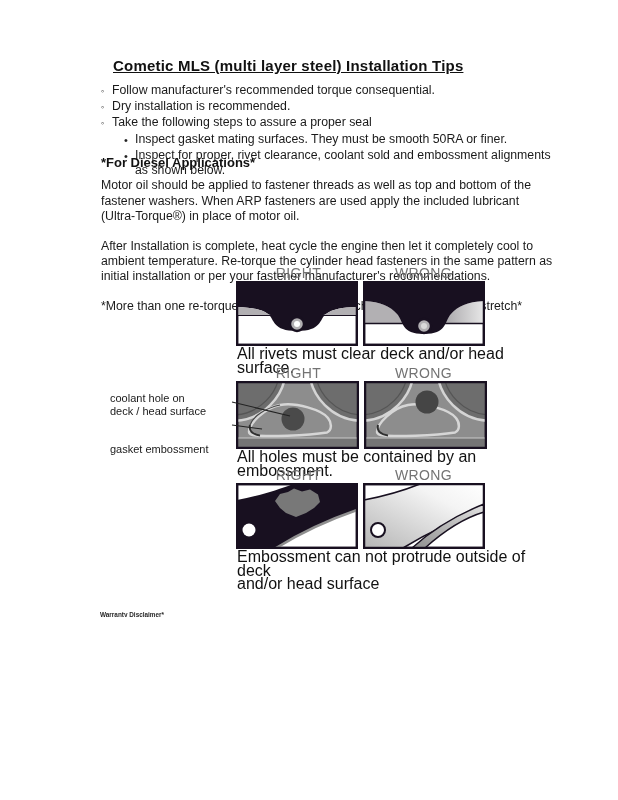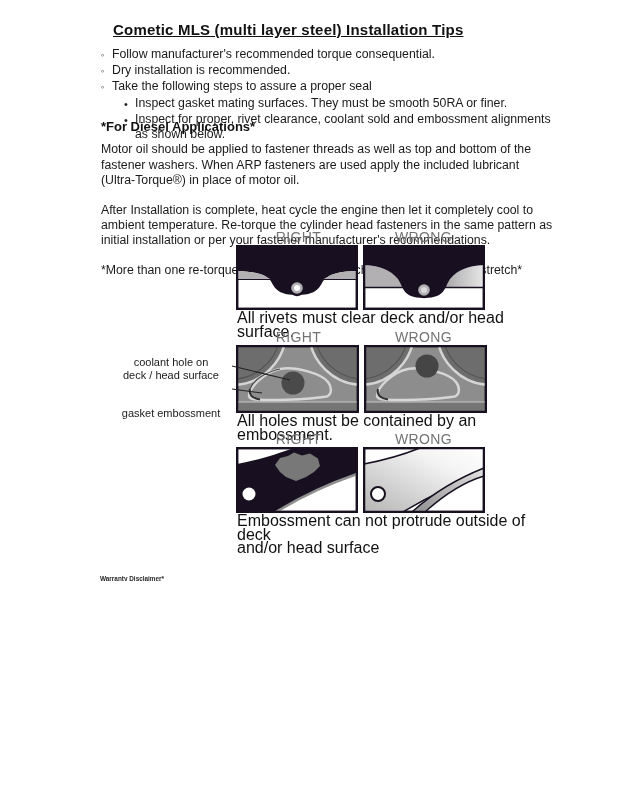--- a/index.html
+++ b/index.html
@@ -1,37 +1,37 @@
 <!DOCTYPE html>
 <html><head>
 <meta charset="utf-8">
 <style>
   html,body { margin:0; padding:0; background:#ffffff; }
   .page {
     position:relative; width:618px; height:581px; background:#ffffff;
-    font-family:"Liberation Sans", sans-serif; color:#1a1a1a; overflow:hidden;
+    font-family:"Liberation Sans", sans-serif; color:#1a1a1a; overflow:hidden;margin-top:36px;
   }
   .title {
     position:absolute; left:113px; top:21px; font-size:15px; font-weight:bold;
     text-decoration:underline; letter-spacing:0.2px; color:#111;
   }
   .bullets { position:absolute; left:101px; top:47px; width:460px; font-size:12.3px; line-height:15.2px; }
   .bullet { display:flex; }
   .bullet .marker { width:11px; flex:0 0 11px; font-size:9px; padding-top:1px; color:#222; }
   .bullet.sub { margin-left:23px; }
   .bullet.sub .marker { font-size:11px; }
   .diesel { position:absolute; left:101px; top:119px; width:452px; font-size:12.3px; line-height:15.4px; }
   .diesel h2 { font-size:13px; margin:0 0 8px 0; color:#111; }
   .diesel p { margin:0 0 14px 0; }
   .fig { position:absolute; left:236px; width:252px; }
   .fig-labels { display:flex; width:250px; font-size:14px; color:#737373; letter-spacing:0.4px; }
   .fig-labels div { flex:1; text-align:center; }
   .fig-panels { display:flex; gap:5px; }
   .fig-caption { position:absolute; left:237px; font-size:16px; color:#111; line-height:13.5px; white-space:pre-line; width:290px; }
-  .annotations { position:absolute; left:110px; width:122px; text-align:center; font-size:11px; line-height:13px; color:#1a1a1a; white-space:pre-line; }
+  .annotations { position:absolute; left:110px; width:122px; text-align:left; font-size:11px; line-height:13px; color:#1a1a1a; white-space:pre-line; }
   .annotation-2 { margin-top:12px; }
   .leader-svg { position:absolute; pointer-events:none; }
   .disclaimer { position:absolute; left:100px; top:575px; width:436px; font-size:6.4px; line-height:7.7px; color:#262626; }
   .disclaimer .dh { font-weight:bold; margin-bottom:8px; }
   .disclaimer p { margin:0 0 7px 0; white-space:pre-wrap; }
   .footer-code { position:absolute; left:388px; top:756px; font-size:13px; color:#333; letter-spacing:0.3px; }
 </style>
 </head>
 <body>
 

